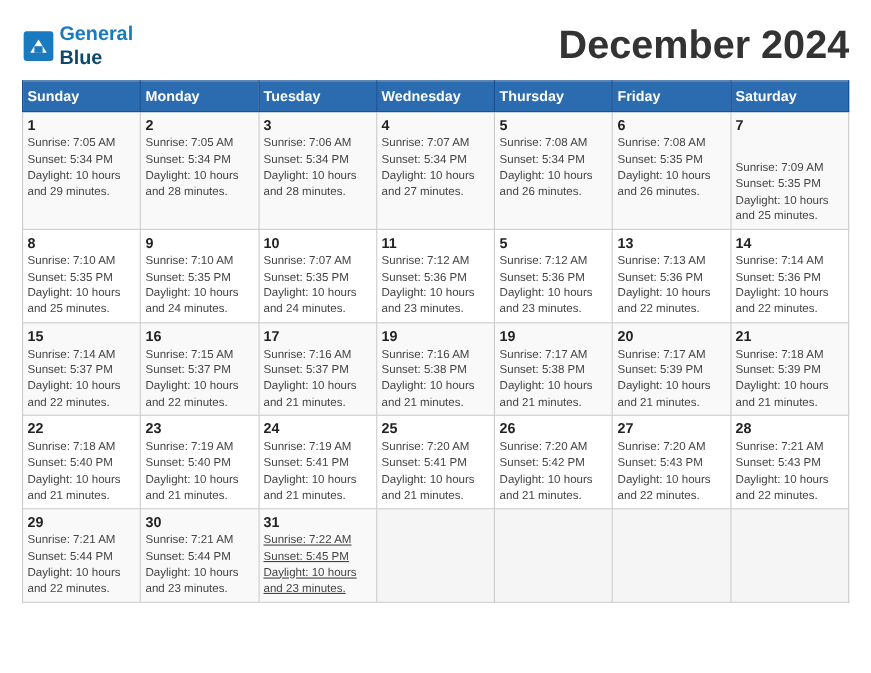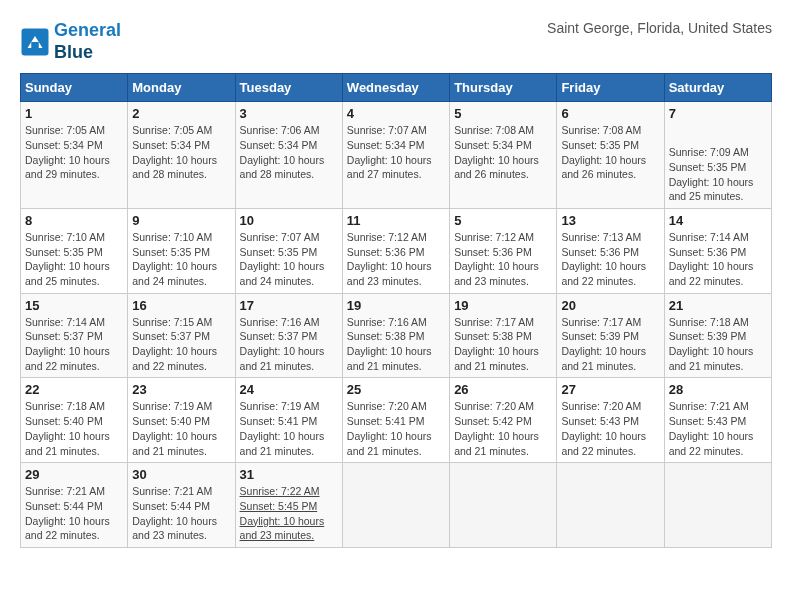--- a/index.html
+++ b/index.html
@@ -97,21 +97,21 @@
       <rect x="2" y="2" width="36" height="36" rx="4" fill="#1a7abf"></rect>
       <polygon points="10,28 20,12 30,28" fill="white"></polygon>
       <rect x="15" y="20" width="10" height="8" fill="#1a7abf"></rect>
     </svg>
     <div class="logo-text">
       <span>General</span><br>
       <span style="color:#0c4a6e;">Blue</span>
     </div>
   </div>
   <div class="title-block">
-    <div class="subtitle">Saint George, Florida, United States</div>
+    <div class="month-title">December 2024</div>
   </div>
 </div>
 
 <table>
   <thead>
     <tr id="header-row">
         <th>Sunday</th>
         <th>Monday</th>
         <th>Tuesday</th>
         <th>Wednesday</th>

